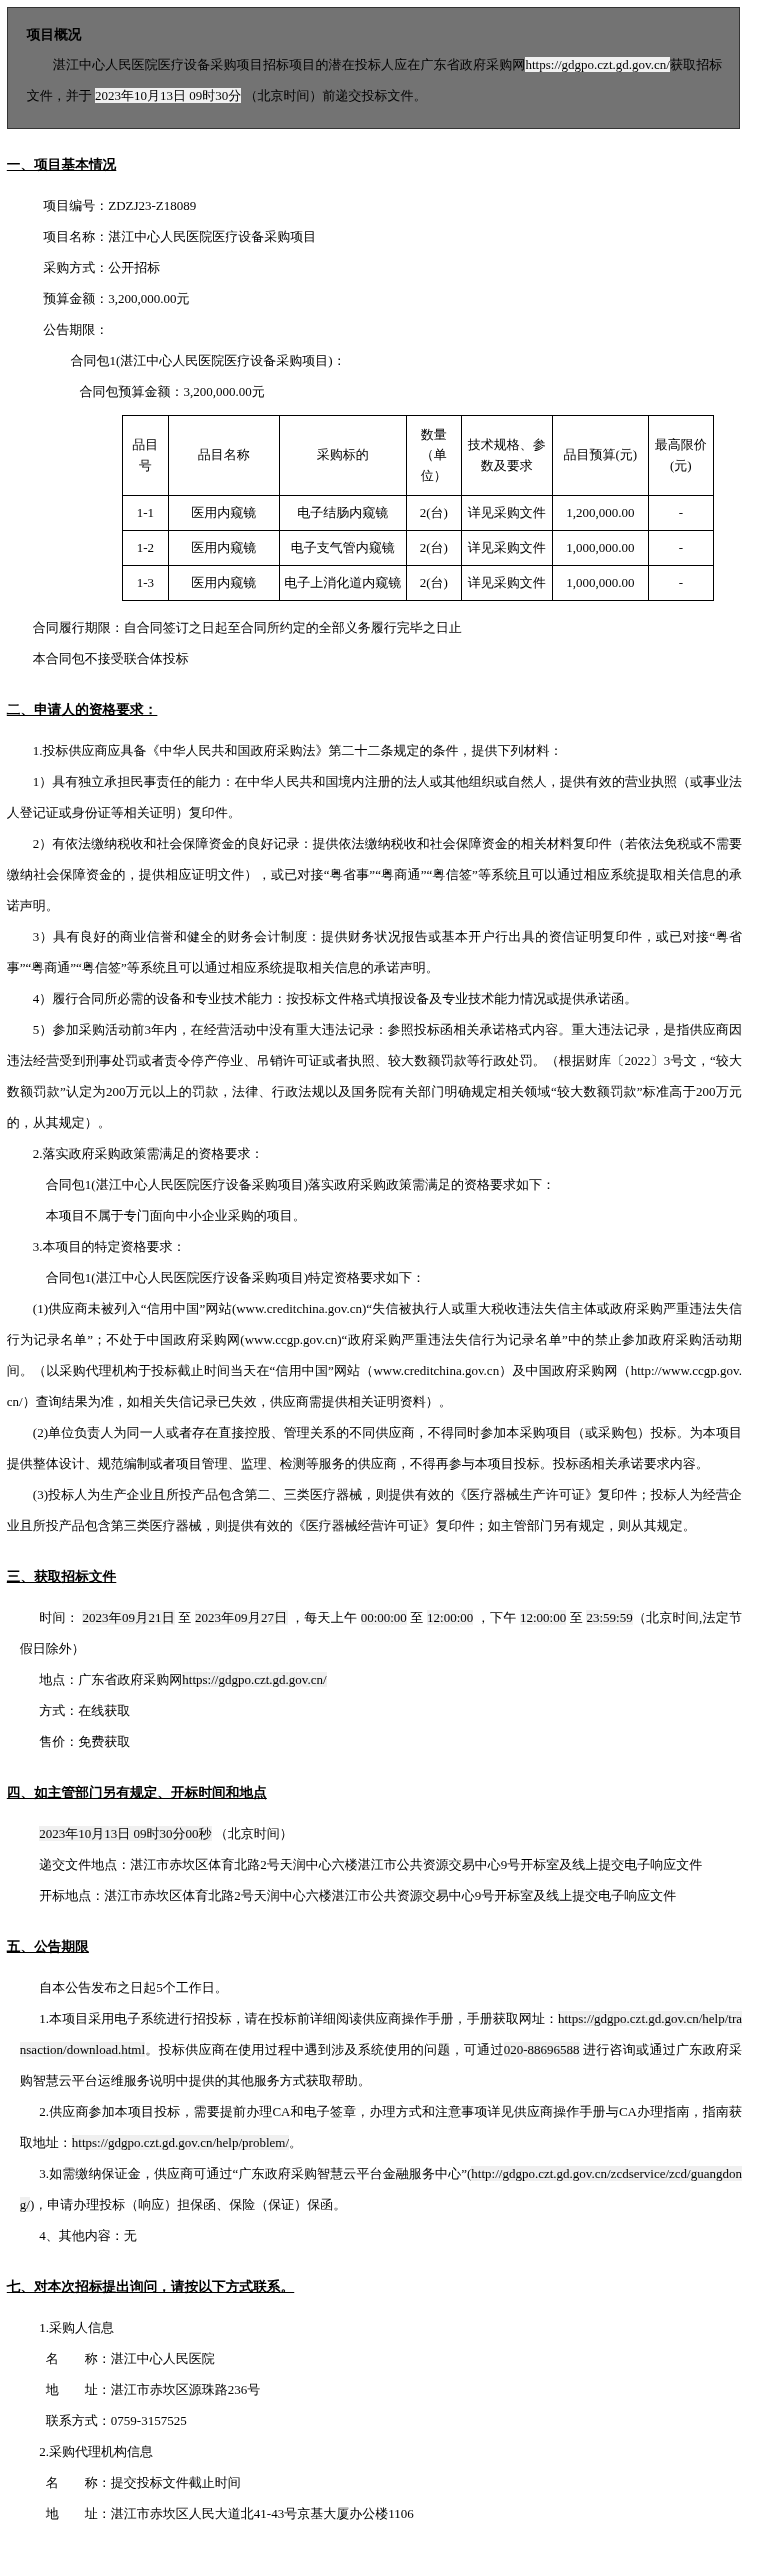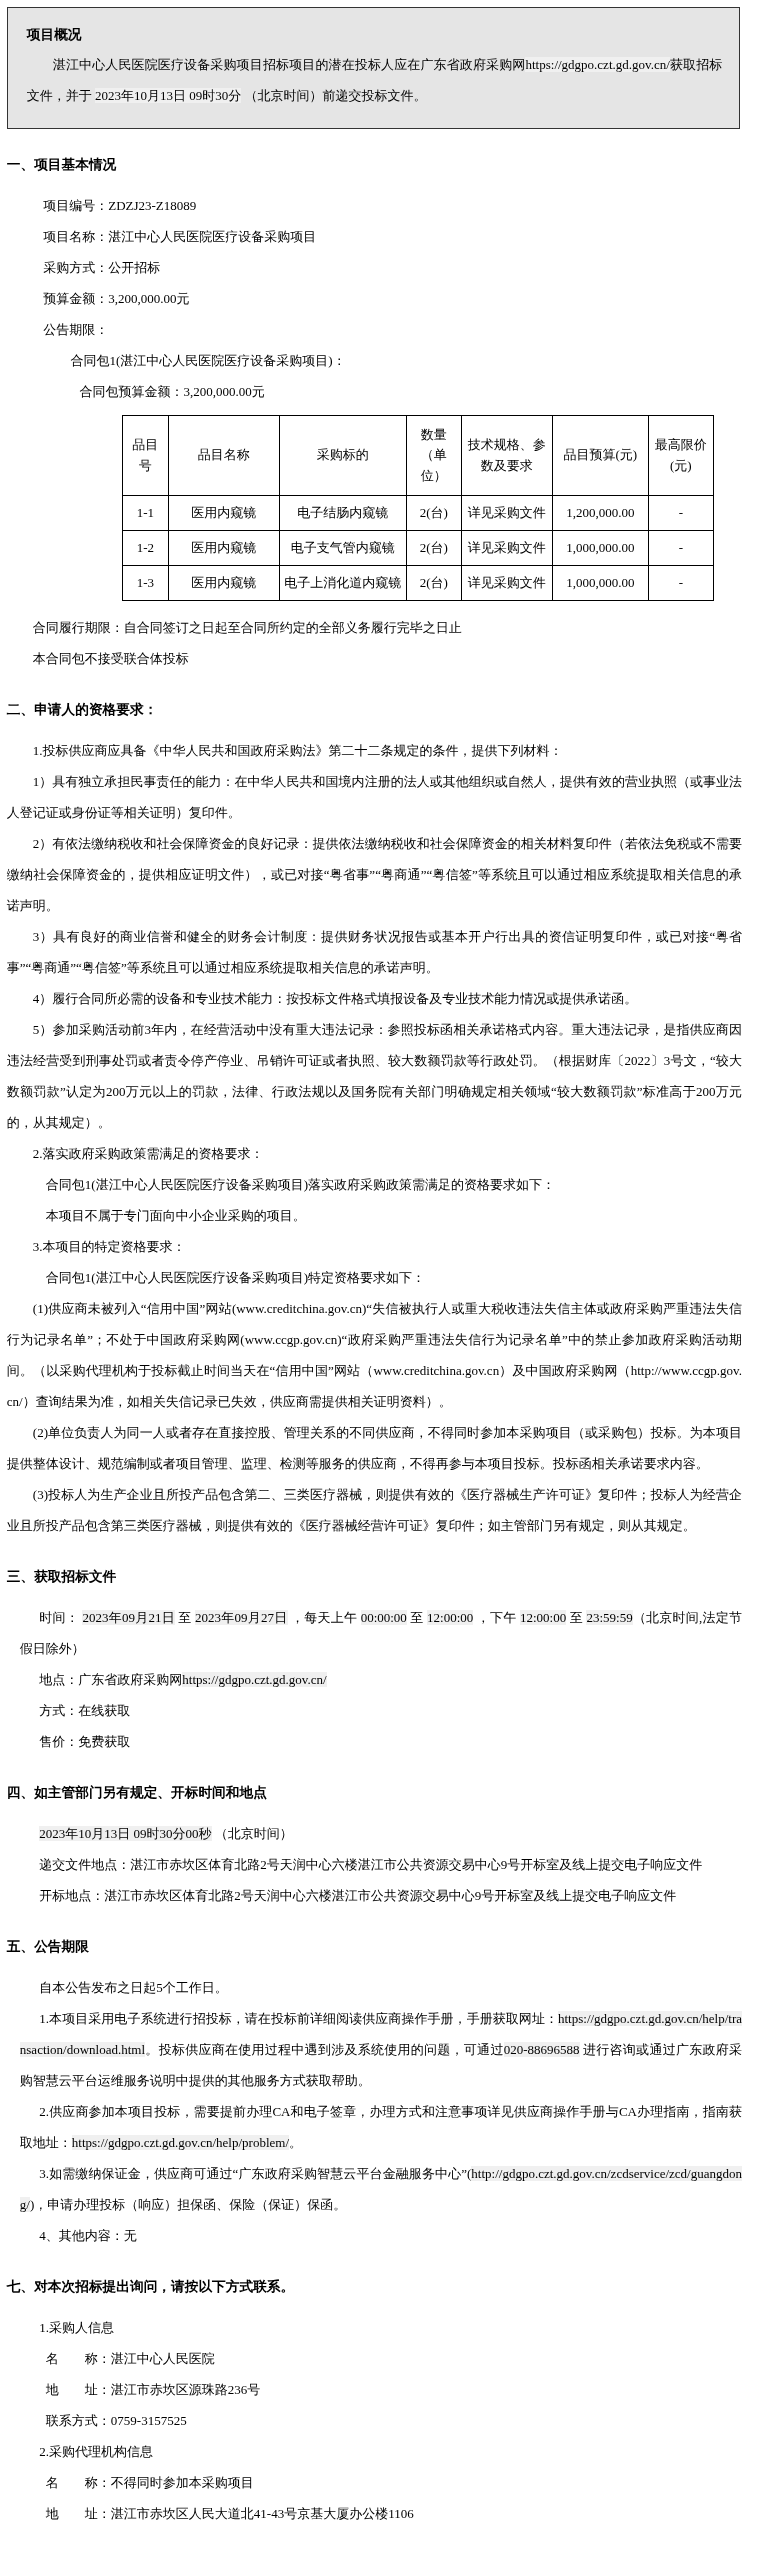--- a/index.html
+++ b/index.html
@@ -4,27 +4,27 @@
 <style>
   * { margin:0; padding:0; box-sizing:border-box; }
   html,body { background:#fff; }
   body {
     width:759px; min-height:2576px;
     font-family:"Liberation Serif","DejaVu Serif",serif;
     color:#000; font-size:13px;
   }
   .doc { width:759px; min-height:2576px; padding:6.8px 17px 51px 6.8px; background:#fff; }
 
-  .overview-box { border:0.9px solid #333; padding:12px 17px 17px 19px; margin:0 1.7px 13.7px 0; background:#e5e5e5; }
+  .overview-box { border:0.9px solid #333; padding:12px 17px 17px 19px; margin:0 1.7px 13.7px 0; background:#737373; }
   .overview-title { font-weight:bold; font-size:13.7px; line-height:29px; }
   .overview-para { line-height:31px; text-indent:2em; text-align:justify; word-break:break-all; }
 
   .hl { background:#f0f0f0; }
 
-  h2.sec { font-size:13.7px; font-weight:bold; line-height:27px; margin:22px 0 12px 0; }
+  h2.sec { font-size:13.7px; font-weight:bold; line-height:27px; margin:22px 0 12px 0;text-decoration:underline; }
   p.ln { line-height:31px; text-align:justify; word-break:break-all; }
   .p15 { text-indent:1.5em;margin-left:13px; }
   .p2  { text-indent:2em; }
   .p28 { text-indent:2.8em; }
   .p3  { text-indent:3em; }
   .p49 { text-indent:4.9em; }
   .p56 { text-indent:5.6em; }
 
   table.items { border-collapse:collapse; margin:8.6px 0 10.3px 115px; table-layout:fixed; }
   table.items th, table.items td {
@@ -144,17 +144,17 @@
   <p class="ln p15"><span>2.供应商参加本项目投标，需要提前办理CA和电子签章，办理方式和注意事项详见供应商操作手册与CA办理指南，指南获取地址：</span><span class="hl">https://gdgpo.czt.gd.gov.cn/help/problem/</span><span>。</span></p>
   <p class="ln p15"><span>3.如需缴纳保证金，供应商可通过“广东政府采购智慧云平台金融服务中心”(</span><span class="hl">http://gdgpo.czt.gd.gov.cn/zcdservice/zcd/guangdong/</span><span>)，申请办理投标（响应）担保函、保险（保证）保函。</span></p>
   <p class="ln p15">4、其他内容：无</p>
 
   <h2 class="sec">七、对本次招标提出询问，请按以下方式联系。</h2>
   <p class="ln p15">1.采购人信息</p>
   <p class="ln p3"><span>名　　称：</span><span>湛江中心人民医院</span></p>
   <p class="ln p3"><span>地　　址：</span><span>湛江市赤坎区源珠路236号</span></p>
   <p class="ln p3"><span>联系方式：</span><span>0759-3157525</span></p>
   <p class="ln p15">2.采购代理机构信息</p>
-  <p class="ln p3"><span>名　　称：</span><span>不得同时参加本采购项目</span></p>
+  <p class="ln p3"><span>名　　称：</span><span>提交投标文件截止时间</span></p>
   <p class="ln p3"><span>地　　址：</span><span>湛江市赤坎区人民大道北41-43号京基大厦办公楼1106</span></p>
 
 </div>
 
 
 </body></html>

